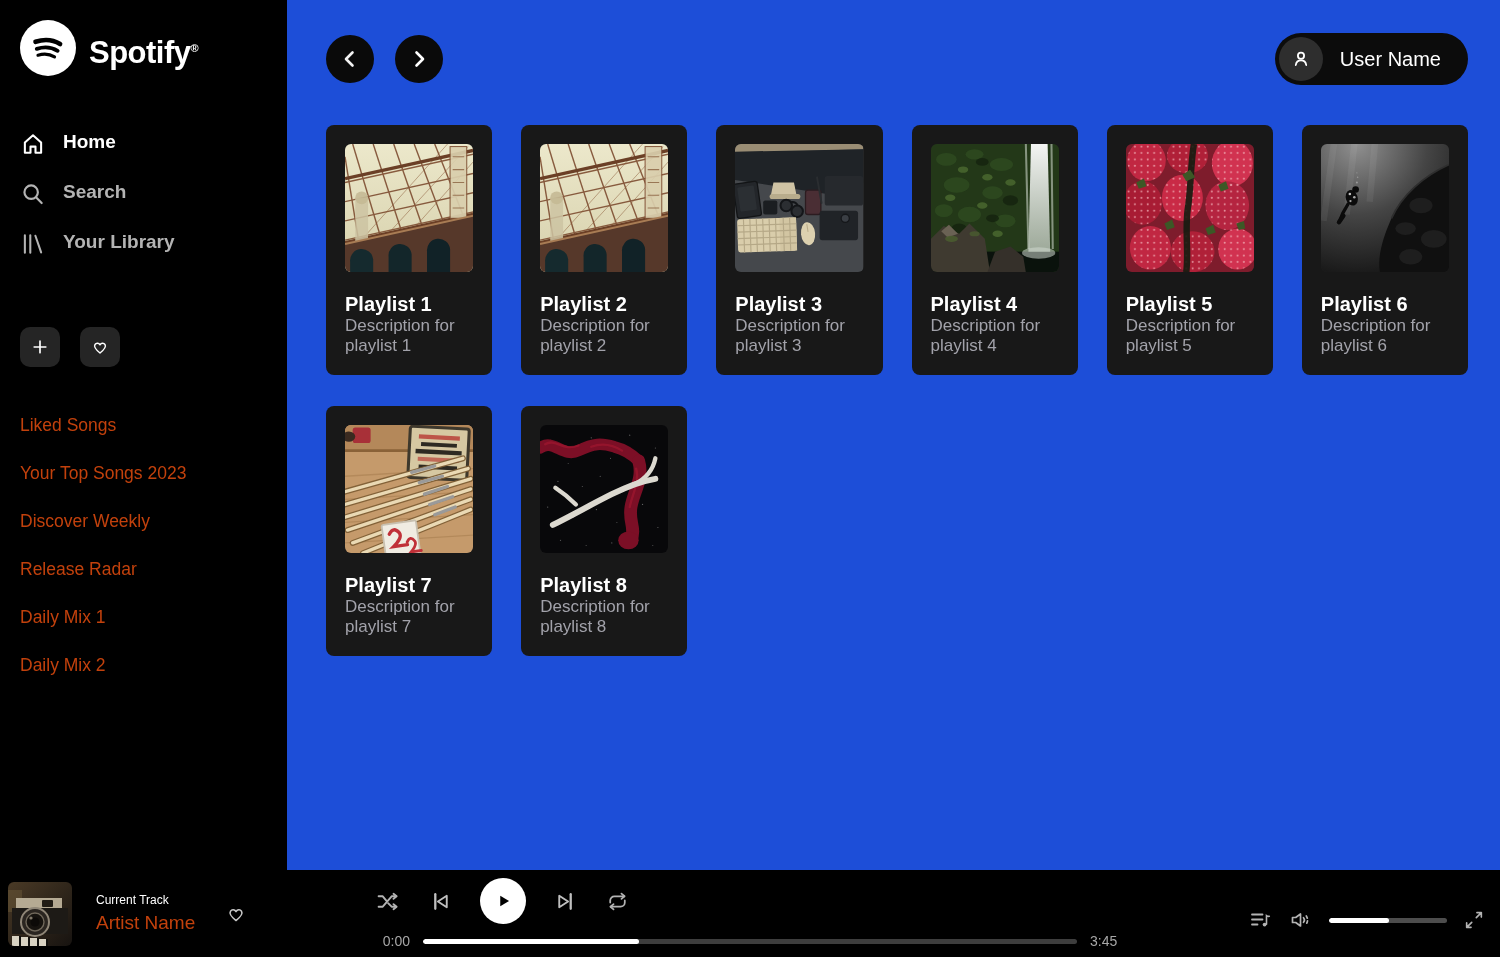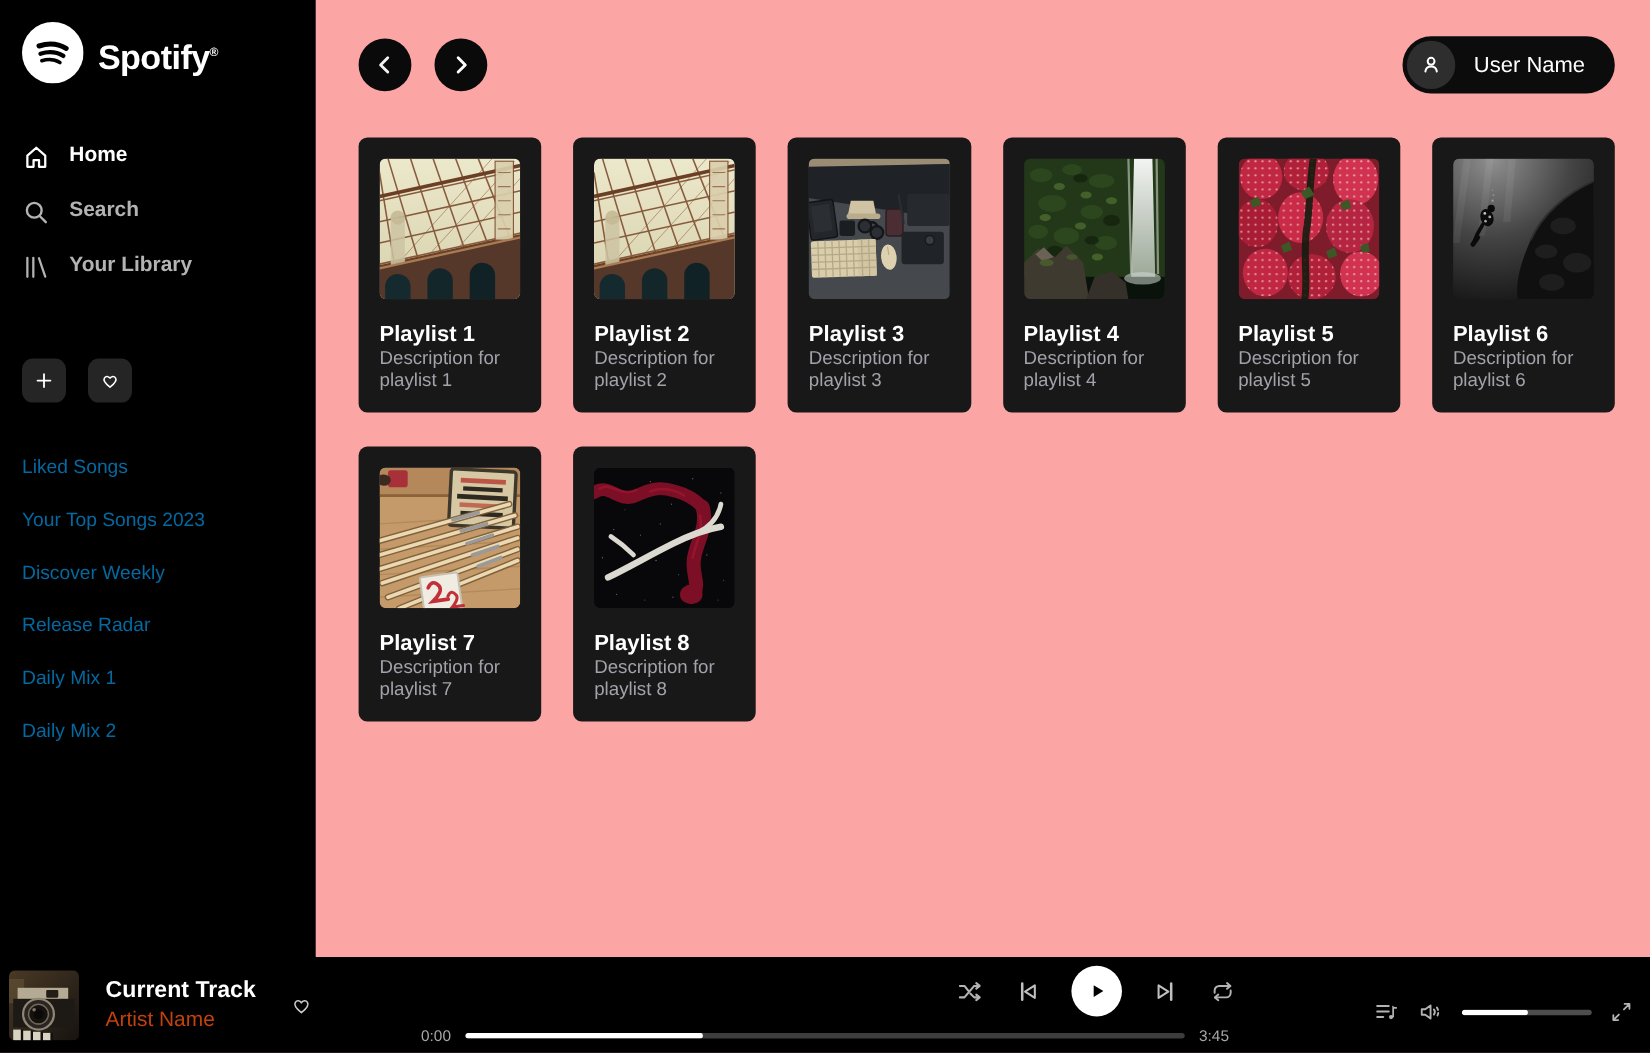--- a/index.html
+++ b/index.html
@@ -11,48 +11,48 @@
   .sidebar { grid-column:1; grid-row:1; background:#000; padding:20px 20px 0 20px; }
   .brand { display:flex; align-items:flex-start; gap:13px; margin-bottom:38px; }
   .brand-text { font-size:31px; font-weight:700; letter-spacing:-0.5px; line-height:56px; }
   .brand-reg { font-size:11px; vertical-align:super; color:#fff; }
   .nav-item { display:flex; align-items:flex-start; gap:17px; padding:12px 0; color:#b3b3b3; font-size:19px; font-weight:600; cursor:pointer; }
   .nav-item.active { color:#fff; font-weight:700; }
   .nav-item svg { flex:0 0 auto; }
   .lib-actions { display:flex; gap:20px; margin:58px 0 0 0; }
   .action-btn { width:40px; height:40px; border-radius:10px; background:#252525; border:none; display:flex; align-items:center; justify-content:center; cursor:pointer; }
   .side-playlists { margin-top:34px; display:flex; flex-direction:column; }
-  .side-pl-item { color:#0369a1; font-size:17.5px; padding:13.5px 0; cursor:pointer; }
+  .side-pl-item { color:#c2410c; font-size:17.5px; padding:13.5px 0; cursor:pointer; }
 
   
-  .main { grid-column:2; grid-row:1; background:#fca5a5; position:relative; overflow:hidden; }
+  .main { grid-column:2; grid-row:1; background:#1d4ed8; position:relative; overflow:hidden; }
   .main-header { display:flex; align-items:center; padding:33px 32px 0 39px; }
   .circle-btn { width:48px; height:48px; border-radius:50%; background:#0a0a0a; border:none; display:flex; align-items:center; justify-content:center; margin-right:21px; cursor:pointer; }
   .user-pill { margin-left:auto; display:flex; align-items:center; gap:17px; background:#0c0c0c; border:none; border-radius:28px; height:52px; padding:4px 27px 4px 4px; cursor:pointer; }
   .avatar { width:44px; height:44px; border-radius:50%; background:#2e2e2e; display:flex; align-items:center; justify-content:center; }
   .user-name { color:#fff; font-size:20px; }
 
   .grid { display:grid; grid-template-columns:repeat(6,1fr); gap:31px 29px; padding:40px 32px 0 39px; }
   .card { background:#181818; border-radius:8px; padding:19px; cursor:pointer; }
   .card .art { width:100%; aspect-ratio:1/1; border-radius:6px; overflow:hidden; background:#202020; }
   .art svg { width:100%; height:100%; display:block; }
   .card-title { margin-top:21px; font-size:20px; font-weight:700; color:#fff; }
   .card-desc { font-size:17px; color:#a2a2aa; }
 
   
   .player { grid-column:1 / -1; grid-row:2; background:#000; position:relative; display:flex; align-items:center; }
   .player-left { display:flex; align-items:center; padding-left:8px; }
   .album-art { width:64px; height:64px; border-radius:6px; overflow:hidden; flex:0 0 auto; }
   .album-art svg { width:100%; height:100%; display:block; }
   .track-info { margin-left:24px; }
-  .track-title { font-size:21px; font-weight:700; color:#fff; }
+  .track-title { font-size:12px; font-weight:400; color:#fff; }
   .track-artist { margin-top:5px; font-size:19px; color:#c2410c; }
   .track-like { background:none; border:none; margin-left:30px; cursor:pointer; display:flex; }
 
-  .player-center { position:absolute; left:50%; transform:translateX(-50%); top:7px; width:748px; display:flex; flex-direction:column; align-items:flex-end; }
+  .player-center { position:absolute; left:50%; transform:translateX(-50%); top:7px; width:748px; display:flex; flex-direction:column; align-items:flex-start; }
   .controls { display:flex; align-items:center; gap:27px; height:48px; }
   .ctrl { background:none; border:none; display:flex; cursor:pointer; }
   .play-btn { width:46px; height:46px; border-radius:50%; background:#fff; border:none; display:flex; align-items:center; justify-content:center; cursor:pointer; }
   .progress-row { display:flex; align-items:center; gap:13px; width:100%; margin-top:8px; }
   .time { font-size:14px; color:#a7a7a7; min-width:34px; }
   .time.elapsed { text-align:right; }
   .bar { flex:1; height:5px; border-radius:3px; background:#3d3d3d; overflow:hidden; cursor:pointer; }
   .bar-fill { height:100%; background:#fff; border-radius:3px; }
 
   .player-right { position:absolute; right:15px; top:38px; display:flex; align-items:center; gap:16px; }

